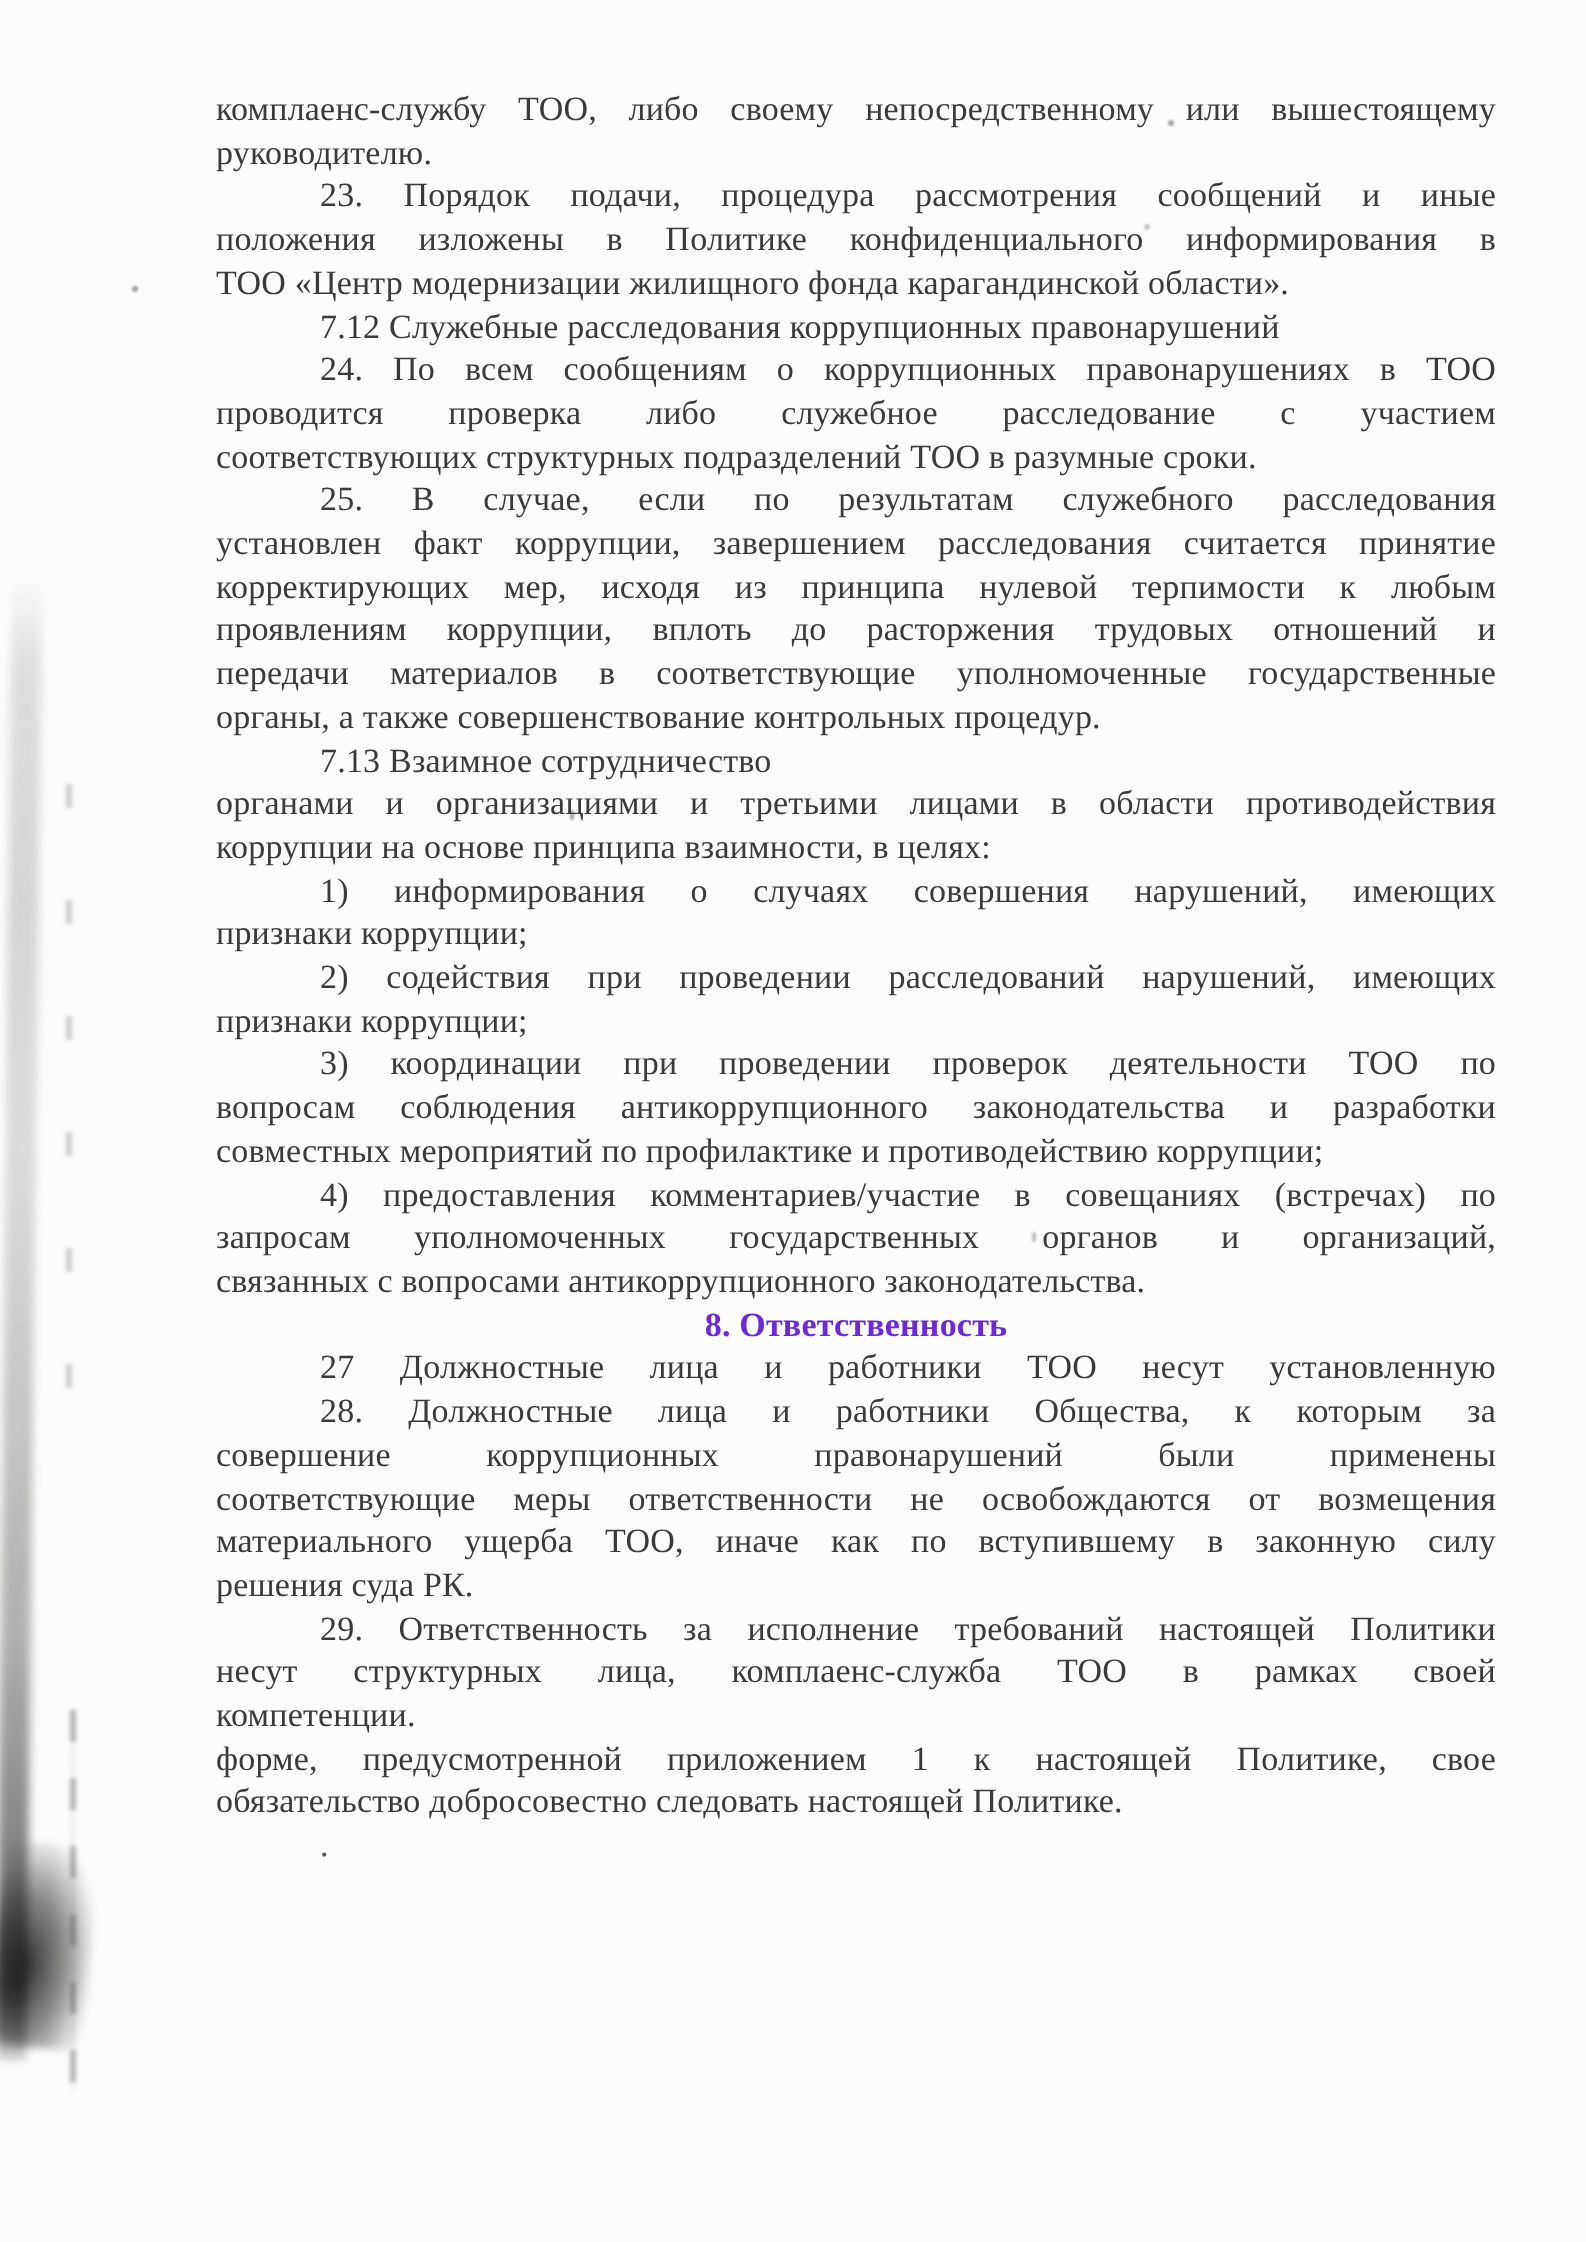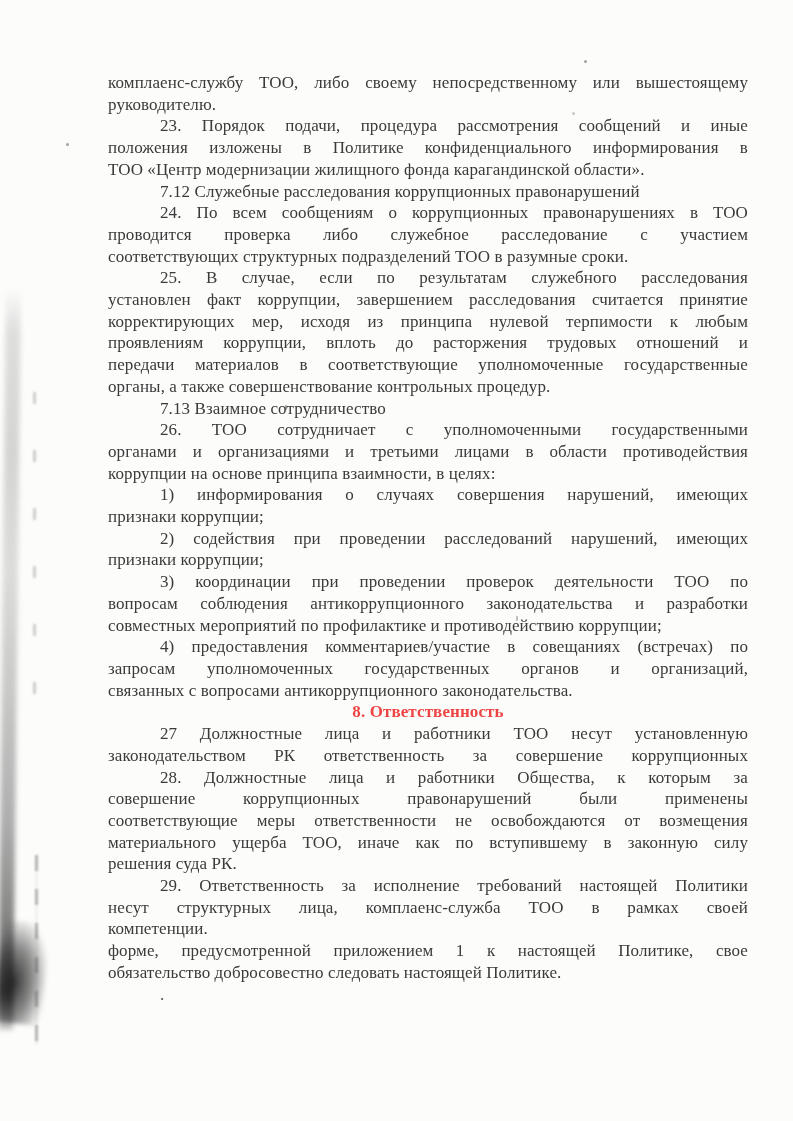--- a/index.html
+++ b/index.html
@@ -11,21 +11,21 @@
     position: relative;
     width: 793px;
     height: 1121px;
     background: #fcfcfb;
     overflow: hidden;
     font-family: "Liberation Serif", "DejaVu Serif", serif;
   }
   .textblock {
     position: absolute;
     left: 108px;
-    top: 72px;
+    top: 44px;
     width: 640px;
     color: #3a3a3a;
     font-size: 17px;
     letter-spacing: 0.1px;
   }
   .line {
     line-height: 21.7px;
     min-height: 21.7px;
     text-align: justify;
     text-align-last: left;
@@ -33,21 +33,21 @@
   }
   .line.just {
     text-align-last: justify;
     -moz-text-align-last: justify;
   }
   .line.indent {
     text-indent: 52px;
   }
   .line.heading {
     font-weight: bold;
-    color: #ef4444;
+    color: #6d28d9;
     text-align: center;
     text-align-last: center;
     text-indent: 0;
   }
   .line.dotline {
     text-indent: 52px;
     color: #555;
   }
   
   .streak-main {
@@ -144,36 +144,34 @@
       <div class="line just indent">24. По всем сообщениям о коррупционных правонарушениях в ТОО</div>
       <div class="line just">проводится проверка либо служебное расследование с участием</div>
       <div class="line">соответствующих структурных подразделений ТОО в разумные сроки.</div>
       <div class="line just indent">25. В случае, если по результатам служебного расследования</div>
       <div class="line just">установлен факт коррупции, завершением расследования считается принятие</div>
       <div class="line just">корректирующих мер, исходя из принципа нулевой терпимости к любым</div>
       <div class="line just">проявлениям коррупции, вплоть до расторжения трудовых отношений и</div>
       <div class="line just">передачи материалов в соответствующие уполномоченные государственные</div>
       <div class="line">органы, а также совершенствование контрольных процедур.</div>
       <div class="line indent">7.13 Взаимное сотрудничество</div>
-      <div class="line just indent">26. ТОО сотрудничает с уполномоченными государственными</div>
       <div class="line just">органами и организациями и третьими лицами в области противодействия</div>
       <div class="line">коррупции на основе принципа взаимности, в целях:</div>
       <div class="line just indent">1) информирования о случаях совершения нарушений, имеющих</div>
       <div class="line">признаки коррупции;</div>
       <div class="line just indent">2) содействия при проведении расследований нарушений, имеющих</div>
       <div class="line">признаки коррупции;</div>
       <div class="line just indent">3) координации при проведении проверок деятельности ТОО по</div>
       <div class="line just">вопросам соблюдения антикоррупционного законодательства и разработки</div>
       <div class="line">совместных мероприятий по профилактике и противодействию коррупции;</div>
       <div class="line just indent">4) предоставления комментариев/участие в совещаниях (встречах) по</div>
       <div class="line just">запросам уполномоченных государственных органов и организаций,</div>
       <div class="line">связанных с вопросами антикоррупционного законодательства.</div>
       <div class="line heading">8. Ответственность</div>
       <div class="line just indent">27 Должностные лица и работники ТОО несут установленную</div>
-      <div class="line just">законодательством РК ответственность за совершение коррупционных</div>
       <div class="line just indent">28. Должностные лица и работники Общества, к которым за</div>
       <div class="line just">совершение коррупционных правонарушений были применены</div>
       <div class="line just">соответствующие меры ответственности не освобождаются от возмещения</div>
       <div class="line just">материального ущерба ТОО, иначе как по вступившему в законную силу</div>
       <div class="line">решения суда РК.</div>
       <div class="line just indent">29. Ответственность за исполнение требований настоящей Политики</div>
       <div class="line just">несут структурных лица, комплаенс-служба ТОО в рамках своей</div>
       <div class="line">компетенции.</div>
       <div class="line just">форме, предусмотренной приложением 1 к настоящей Политике, свое</div>
       <div class="line">обязательство добросовестно следовать настоящей Политике.</div>

